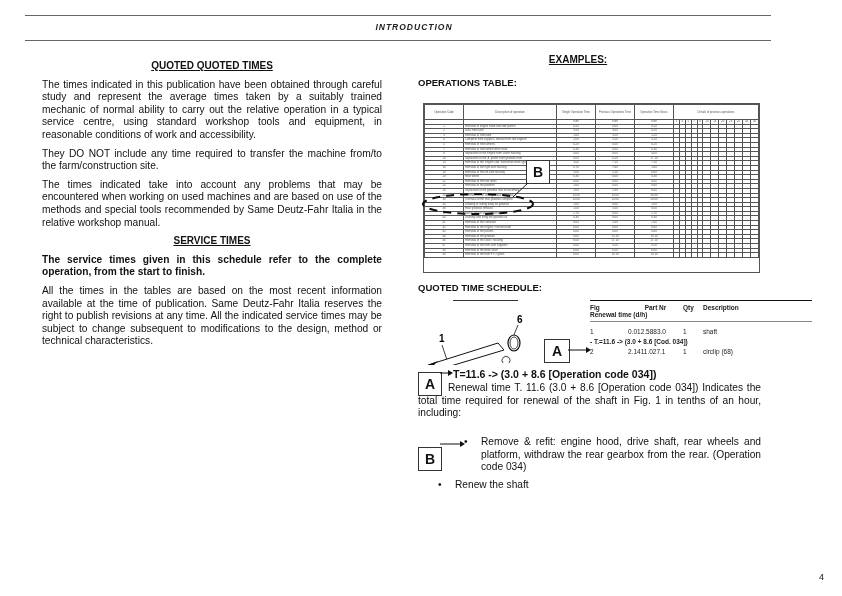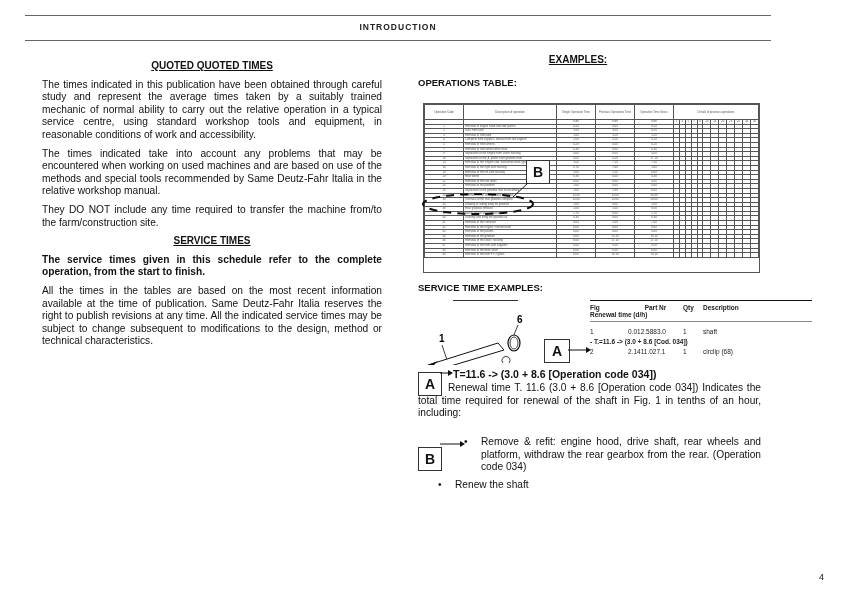--- a/index.html
+++ b/index.html
@@ -1,18 +1,18 @@
 <!DOCTYPE html>
 <html><head>
 <meta charset="utf-8">
 <style>
   html,body{margin:0;padding:0;background:#fff;}
   body{width:842px;height:596px;position:relative;overflow:hidden;font-family:"Liberation Sans",sans-serif;color:#111;}
   .rule{position:absolute;left:25px;width:746px;height:0;border-top:1.5px solid #666;}
-  .hdr{position:absolute;top:22px;left:0;width:796px;text-align:center;font-size:8.5px;letter-spacing:1px;font-weight:bold;color:#222;}
+  .hdr{position:absolute;top:22px;left:16px;width:796px;text-align:center;font-size:8.5px;letter-spacing:1px;font-weight:bold;color:#222;font-style:italic;}
   .left{position:absolute;left:42px;top:60px;width:340px;font-size:10.2px;line-height:12.6px;}
   .left p{margin:0 0 6px 0;text-align:justify;}
   .sec{text-align:center;font-weight:bold;text-decoration:underline;font-size:10px;margin:0 0 6px 0;}
   .bold{font-weight:bold;}
   .right{position:absolute;left:418px;top:0;width:410px;height:596px;}
   .ex{position:absolute;top:54px;left:85px;width:150px;text-align:center;font-weight:bold;text-decoration:underline;font-size:10px;}
   .h2{position:absolute;font-weight:bold;font-size:9.5px;}
   .optable{position:absolute;left:5px;top:103px;width:335px;height:168px;border:1px solid #555;}
   table.ops{border-collapse:collapse;width:100%;font-size:2.8px;color:#555;}
   table.ops td,table.ops th{border:0.5px solid #555;padding:0 1px;height:3.6px;line-height:3.6px;overflow:hidden;white-space:nowrap;}
@@ -27,22 +27,22 @@
 </head>
 <body>
 
 <div class="rule" style="top:15px;"></div>
 <div class="hdr">INTRODUCTION</div>
 <div class="rule" style="top:40px;"></div>
 
 <div class="left">
   <div class="sec">QUOTED QUOTED TIMES</div>
   <p>The times indicated in this publication have been obtained through careful study and represent the average times taken by a suitably trained mechanic of normal ability to carry out the relative operation in a typical service centre, using standard workshop tools and equipment, in reasonable conditions of work and accessibility.</p>
+  <p>They DO NOT include any time required to transfer the machine from/to the farm/construction site.</p>
   <p>The times indicated take into account any problems that may be encountered when working on used machines and are based on use of the methods and special tools recommended by Same Deutz-Fahr Italia in the relative workshop manual.</p>
-  <p>They DO NOT include any time required to transfer the machine from/to the farm/construction site.</p>
   <div class="sec">SERVICE TIMES</div>
   <p class="bold">The service times given in this schedule refer to the complete operation, from the start to finish.</p>
   <p>All the times in the tables are based on the most recent information available at the time of publication. Same Deutz-Fahr Italia reserves the right to publish revisions at any time. All the indicated service times may be subject to change subsequent to modifications to the design, method or technical characteristics.</p>
 </div>
 
 <div class="right">
   <div class="ex">EXAMPLES:</div>
   <div class="h2" style="top:77px;left:0;">OPERATIONS TABLE:</div>
 
   <div class="optable">
@@ -631,21 +631,21 @@
         </tbody>
     </table>
   </div>
 
   <div class="boxlbl" style="left:108px;top:160px;width:22px;height:22px;font-size:14px;">B</div>
   <svg style="position:absolute;left:0;top:180px;" width="150" height="40">
     <line x1="110" y1="3" x2="95" y2="17" stroke="#111" stroke-width="1"></line>
     <ellipse cx="60" cy="24" rx="55" ry="10" fill="none" stroke="#111" stroke-width="2" stroke-dasharray="8,6"></ellipse>
   </svg>
 
-  <div class="h2" style="top:282px;left:0;">SERVICE TIME EXAMPLES:</div>
+  <div class="h2" style="top:282px;left:0;">QUOTED TIME SCHEDULE:</div>
   <div style="position:absolute;left:35px;top:300px;width:65px;border-top:1px solid #333;"></div>
 
   <svg style="position:absolute;left:0;top:305px;" width="150" height="60">
     <text x="21" y="37" font-size="10" font-family="Liberation Sans, sans-serif" font-weight="bold">1</text>
     <text x="99" y="18" font-size="10" font-family="Liberation Sans, sans-serif" font-weight="bold">6</text>
     <line x1="24" y1="40" x2="30" y2="58" stroke="#111" stroke-width="0.8"></line>
     <line x1="100" y1="20" x2="95" y2="32" stroke="#111" stroke-width="0.8"></line>
     <path d="M10 60 L80 38 L86 45 L16 66 Z" fill="#fff" stroke="#111" stroke-width="1"></path>
     <ellipse cx="96" cy="38" rx="6" ry="8" fill="#fff" stroke="#111" stroke-width="1.2"></ellipse>
     <ellipse cx="96" cy="38" rx="4" ry="6" fill="none" stroke="#111" stroke-width="0.8"></ellipse>

